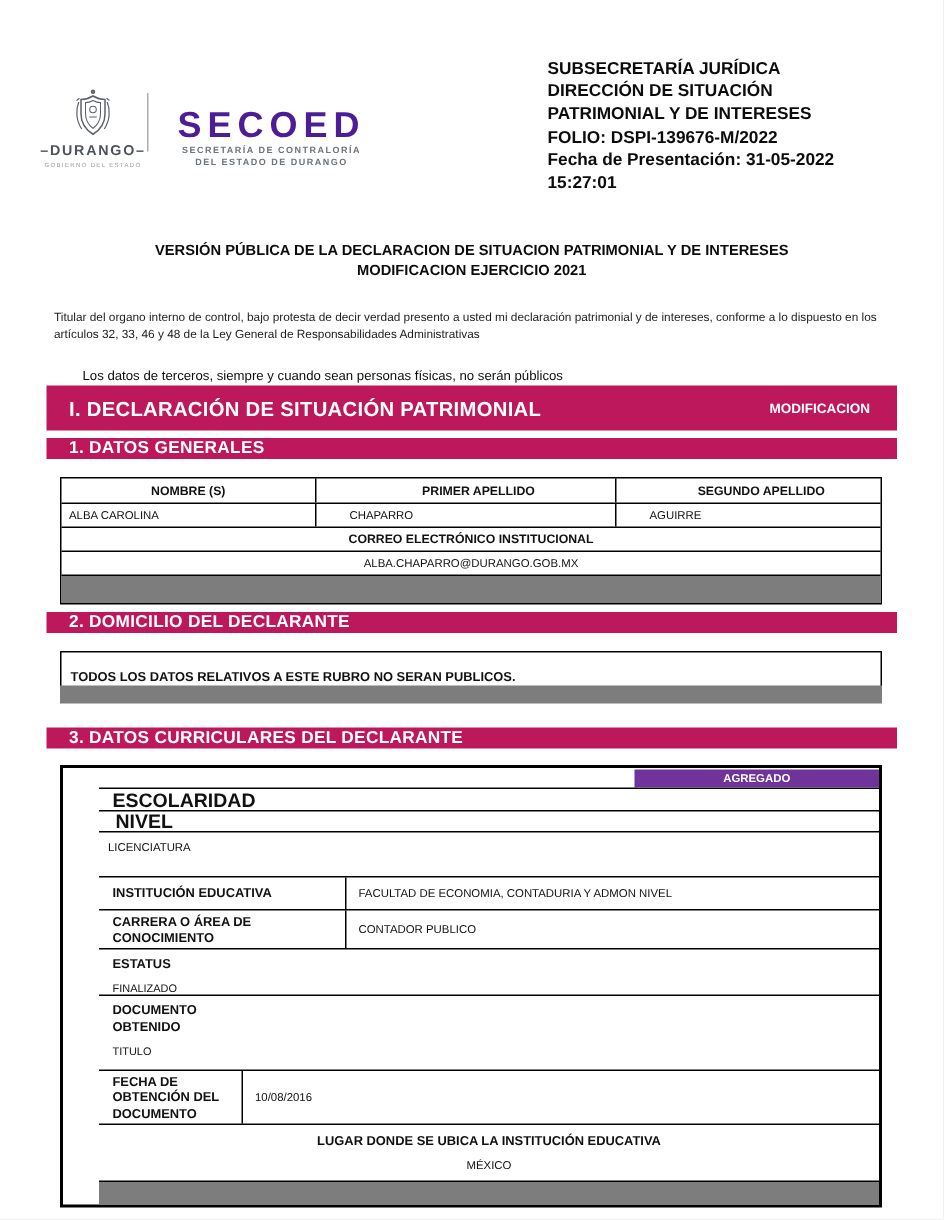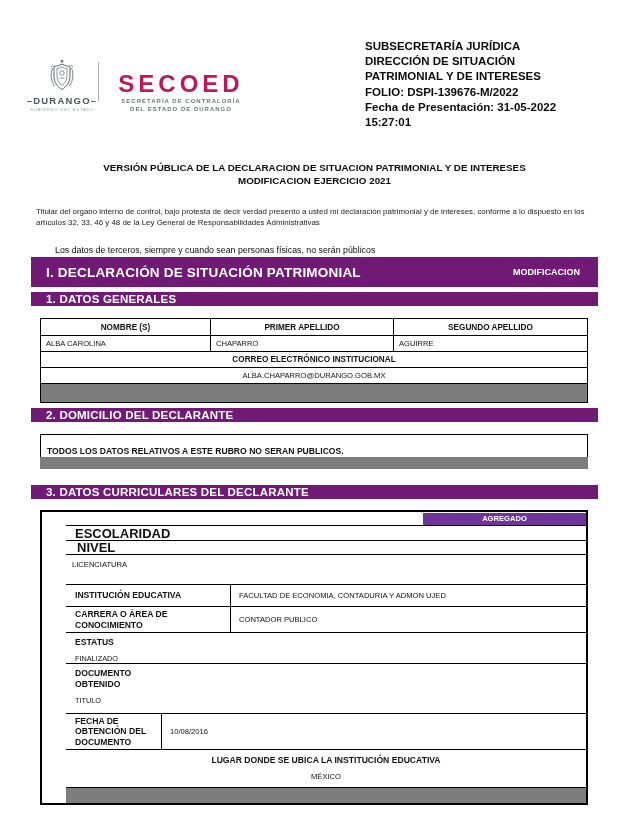--- a/index.html
+++ b/index.html
@@ -12,47 +12,47 @@
     overflow:hidden;
     margin:0 auto;
   }
   
   .logo-durango{position:absolute;left:26px;top:58px;width:72px;text-align:center;}
   .logo-durango svg{display:block;margin:0 auto;}
   .durango-name{font-size:9.5px;font-weight:bold;letter-spacing:1.2px;color:#4d545c;margin-top:1px;white-space:nowrap;}
   .durango-sub{font-size:4px;letter-spacing:0.9px;color:#949aa1;margin-top:1px;white-space:nowrap;}
   .logo-divider{position:absolute;left:98px;top:62px;width:1px;height:39px;background:#a7adb3;}
   .logo-secoed{position:absolute;left:106px;top:72px;width:150px;text-align:center;}
-  .secoed-name{font-size:24px;font-weight:bold;letter-spacing:4px;color:#be185d;line-height:24px;}
+  .secoed-name{font-size:24px;font-weight:bold;letter-spacing:4px;color:#4c1d95;line-height:24px;}
   .secoed-sub{font-size:6px;font-weight:bold;letter-spacing:1px;color:#6d747d;line-height:8px;margin-top:1px;}
   .hdr-right{position:absolute;left:365px;top:39px;width:245px;font-weight:bold;font-size:11.5px;line-height:15.2px;color:#0c0c0c;}
   
   .intro-title{position:absolute;top:161px;left:0;width:629px;text-align:center;font-weight:bold;font-size:9.8px;line-height:13px;color:#0c0c0c;}
   .intro-paragraph{position:absolute;top:206px;left:36px;width:556px;font-size:7.9px;line-height:11px;color:#1c1c1c;}
   .intro-note{position:absolute;top:245px;left:36px;width:556px;font-size:8.8px;font-weight:normal;color:#0c0c0c;padding-left:19px;}
   
-  .band{box-sizing:border-box;position:absolute;left:31px;width:567px;background:#701a75;color:#fff;display:flex;align-items:center;}
+  .band{box-sizing:border-box;position:absolute;left:31px;width:567px;background:#be185d;color:#fff;display:flex;align-items:center;}
   .band-main{top:257px;height:30px;justify-content:space-between;padding:0 18px 0 15px;}
   .band-main-title{font-size:13.5px;font-weight:bold;letter-spacing:0.2px;}
   .band-main-badge{font-size:9px;font-weight:bold;padding-left:27px;}
   .band-sub{height:14px;padding-left:15px;font-size:11.5px;font-weight:bold;letter-spacing:0.2px;}
   .band-s1{top:292px;}
   .band-s2{top:408px;}
   .band-s3{top:485px;}
   
   .tbl{box-sizing:border-box;position:absolute;left:40px;width:548px;background:#fff;}
   .tbl1{top:318px;border:1px solid #000;}
   .row3{display:flex;}
   .row3 > div{box-sizing:border-box;}
   .t1-head{height:16px;font-size:8.2px;font-weight:bold;display:flex;align-items:center;justify-content:center;}
   .t1-val{height:15px;font-size:7.6px;display:flex;align-items:center;padding-left:5px;}
   .c1{width:170px;border-right:1px solid #000;}
   .c2{width:183px;border-right:1px solid #000;}
   .c3{flex:1;}
-  .rb{border-bottom:1px solid #000;}
+  .rb{border-bottom:1px solid #000;gap:17px;}
   .t1-span-head{height:15px;font-size:8.2px;font-weight:bold;display:flex;align-items:center;justify-content:center;border-bottom:1px solid #000;}
   .t1-span-val{height:15px;font-size:7.6px;display:flex;align-items:center;justify-content:center;border-bottom:1px solid #000;}
   .graybar{background:#7d7d7d;}
   .t1-gray{height:18px;}
   
   .s2-box{box-sizing:border-box;position:absolute;left:40px;top:434px;width:548px;height:34px;border:1px solid #000;display:flex;align-items:center;padding-left:6px;font-size:8.6px;font-weight:bold;}
   .s2-gray{position:absolute;left:40px;top:457px;width:548px;height:12px;}
   
   .tbl3{top:510px;border:2px solid #000;}
   .t3-row{box-sizing:border-box;border-bottom:1px solid #000;margin-left:24px;}
@@ -166,21 +166,21 @@
   </div>
   <div class="tbl tbl3">
     <div class="t3-row t3-agregado">
       <div class="agregado-badge">AGREGADO</div>
     </div>
     <div class="t3-row t3-label-full">ESCOLARIDAD</div>
     <div class="t3-row t3-label-full t3-nivel">NIVEL</div>
     <div class="t3-row t3-value-tall">LICENCIATURA</div>
     <div class="t3-row t3-2col t3-inst">
       <div class="lab">INSTITUCIÓN EDUCATIVA</div>
-      <div class="val">FACULTAD DE ECONOMIA, CONTADURIA Y ADMON UJED</div>
+      <div class="val">FACULTAD DE ECONOMIA, CONTADURIA Y ADMON NIVEL</div>
     </div>
     <div class="t3-row t3-2col t3-carr">
       <div class="lab">CARRERA O ÁREA DE CONOCIMIENTO</div>
       <div class="val">CONTADOR PUBLICO</div>
     </div>
     <div class="t3-row t3-stack t3-estatus">
       <div class="sl">ESTATUS</div>
       <div class="sv">FINALIZADO</div>
     </div>
     <div class="t3-row t3-stack t3-doc">

